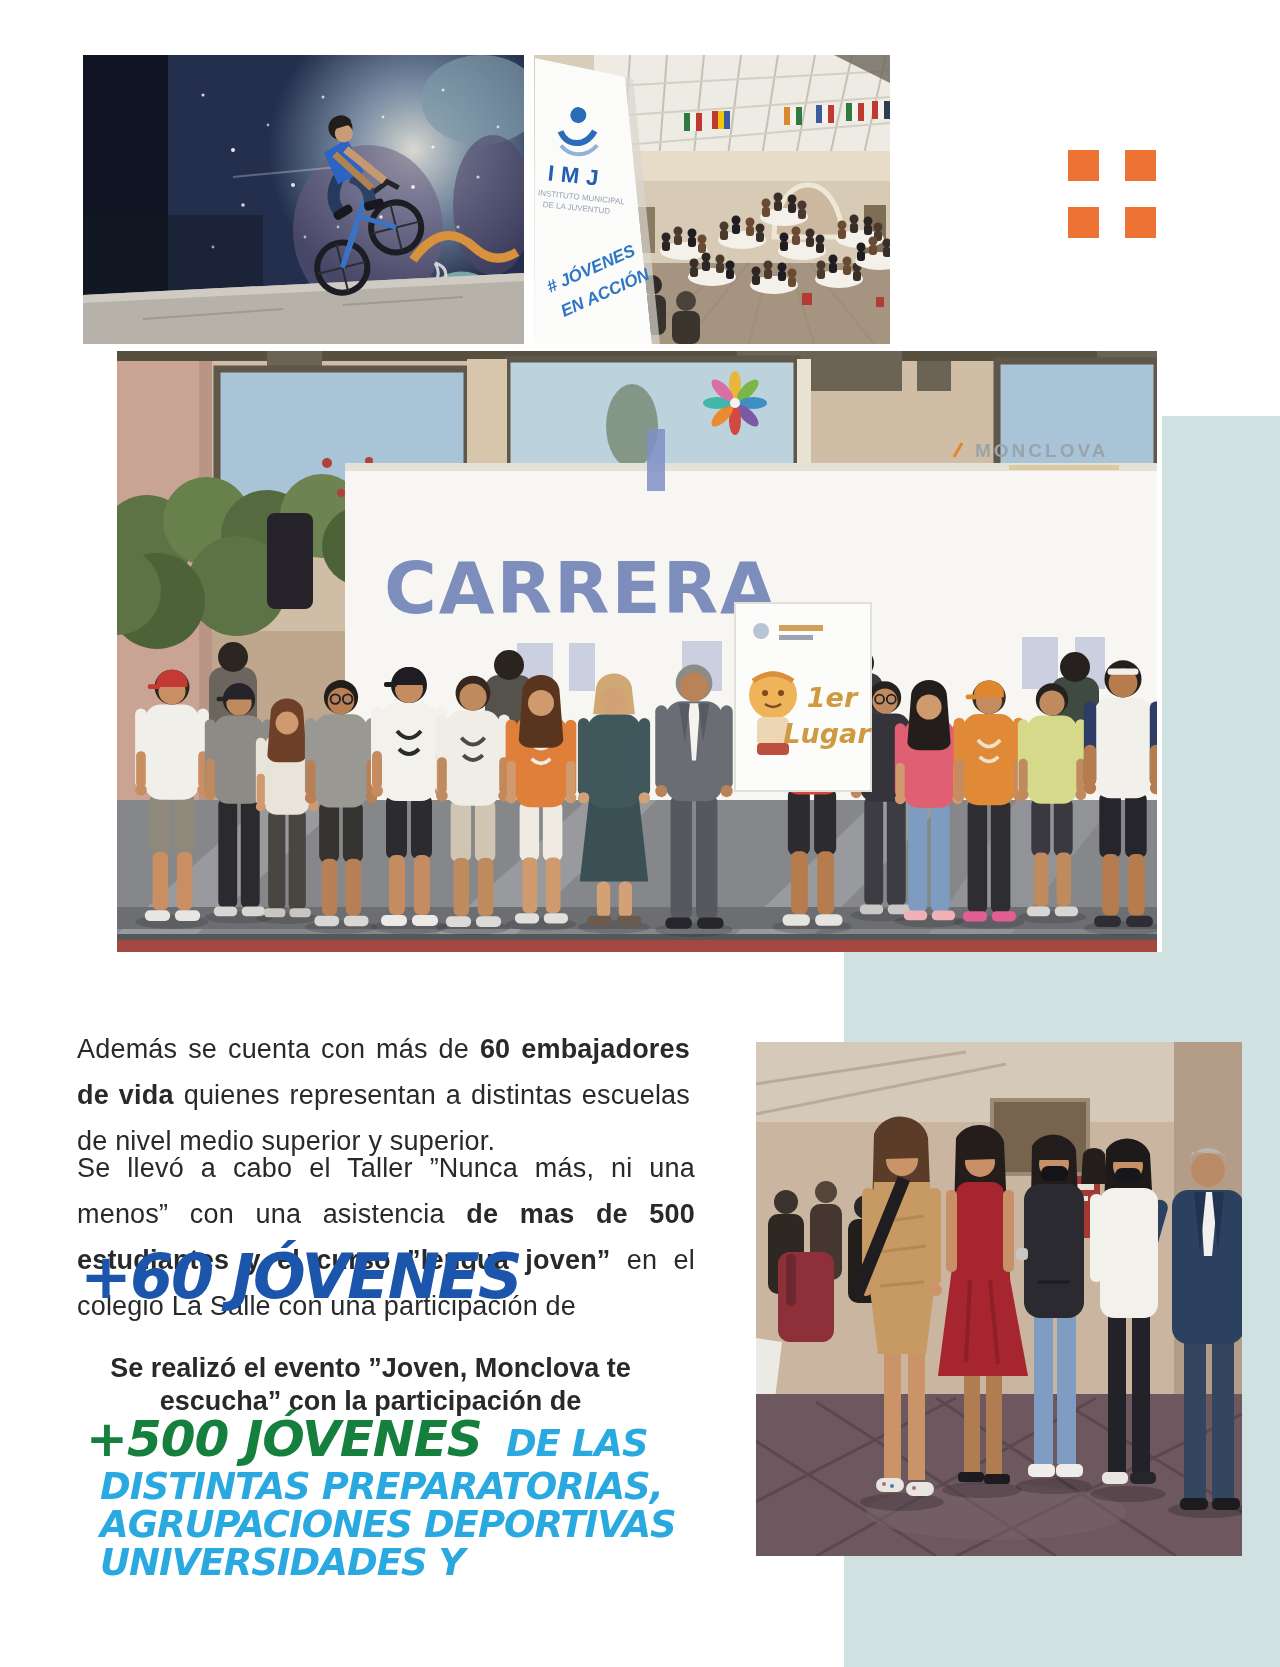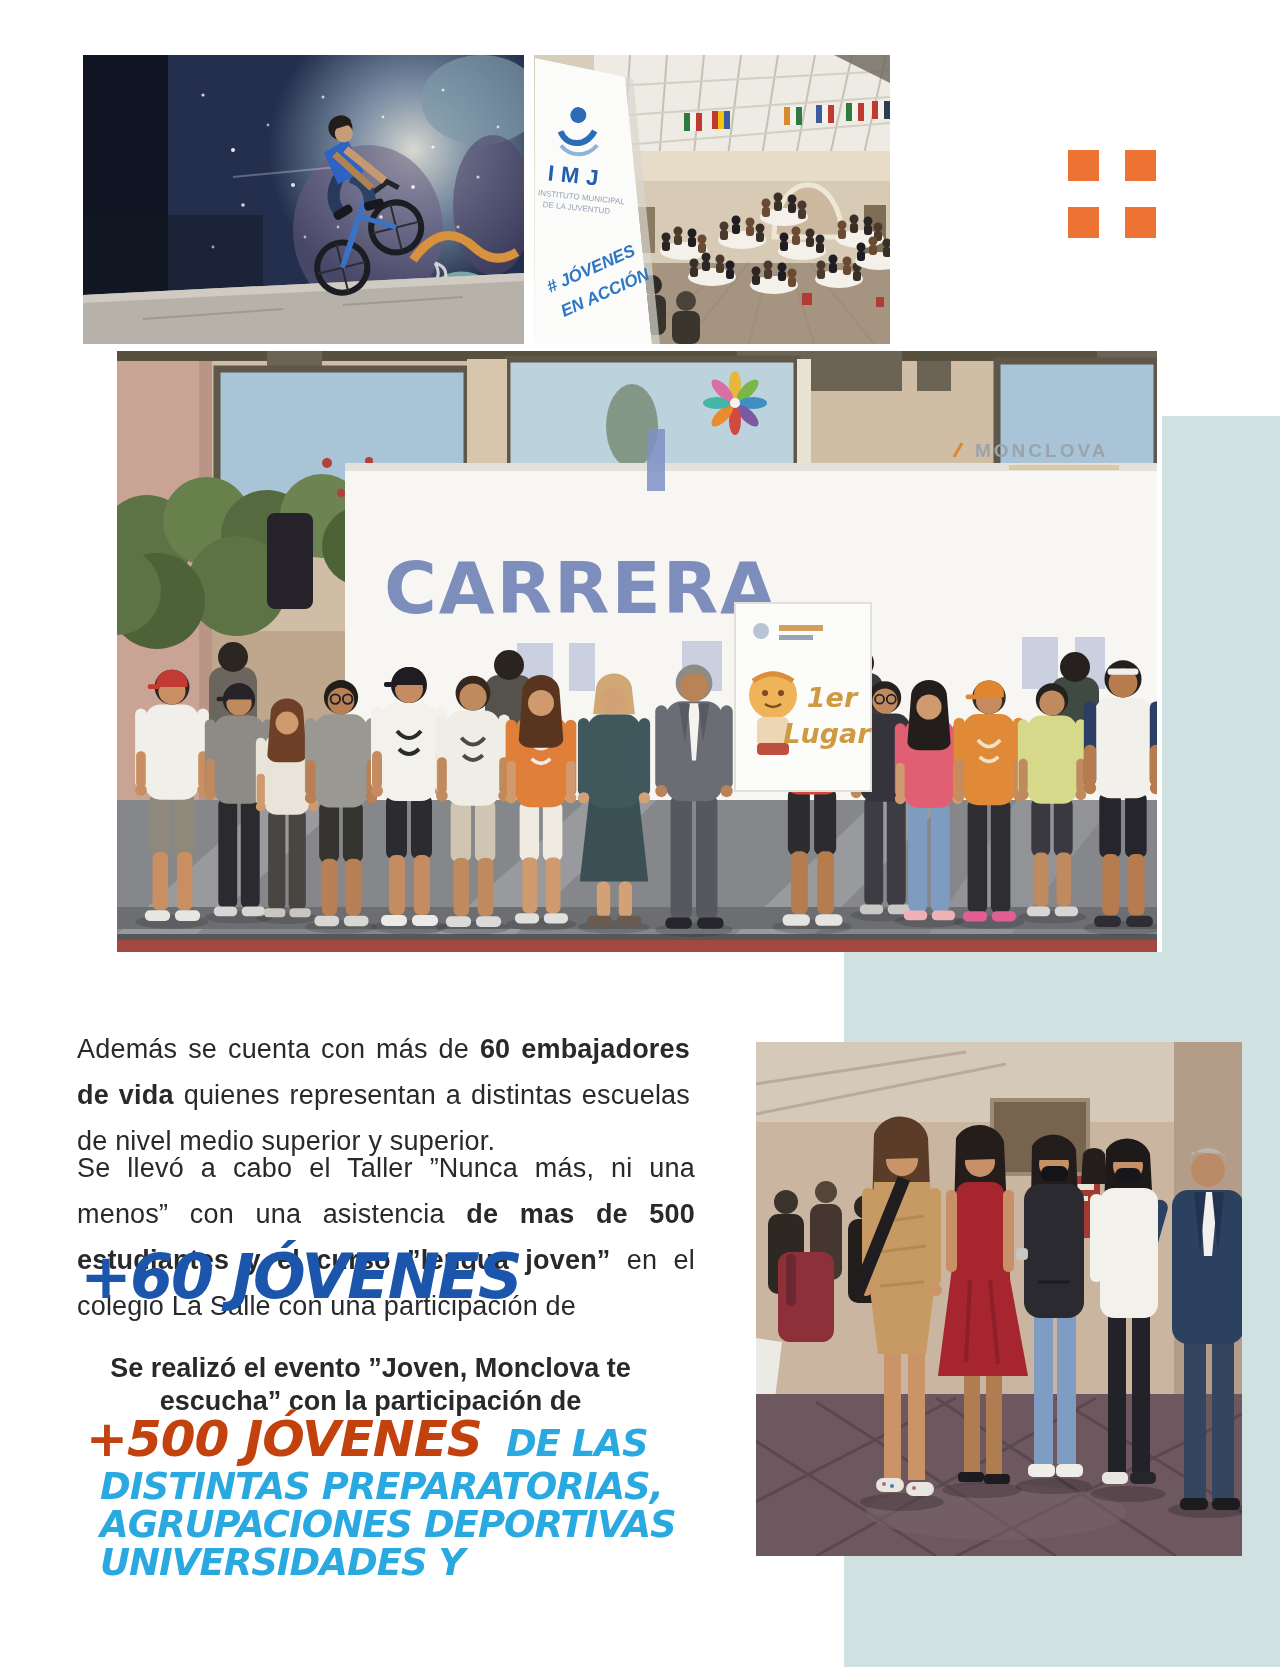--- a/index.html
+++ b/index.html
@@ -33,21 +33,21 @@
     font-weight:bold;font-style:italic;color:#1c56ac;letter-spacing:-2px;
   }
   .p3{
     position:absolute;left:90px;top:1344px;width:545px;margin:8px;
     font-size:27px;line-height:33px;font-weight:bold;text-align:center;letter-spacing:0;
   }
   .h500{
     position:absolute;left:86px;top:1414px;margin:0;white-space:nowrap;
     font-family:"DejaVu Sans", sans-serif;font-weight:bold;font-style:italic;line-height:1;
   }
-  .h500 .main{font-size:50px;color:#c2410c;letter-spacing:-1px;}
+  .h500 .main{font-size:50px;color:#15803d;letter-spacing:-1px;}
   .h500 .tail{font-size:37px;color:#2aa9e0;margin-left:24px;letter-spacing:-1px;}
   .bluelines{
     position:absolute;left:96px;top:1464px;margin:4px;
     font-family:"DejaVu Sans", sans-serif;font-weight:bold;font-style:italic;
     font-size:37px;line-height:38px;color:#2aa9e0;letter-spacing:-1px;white-space:nowrap;
   }
 </style>
 </head>
 <body>
 

